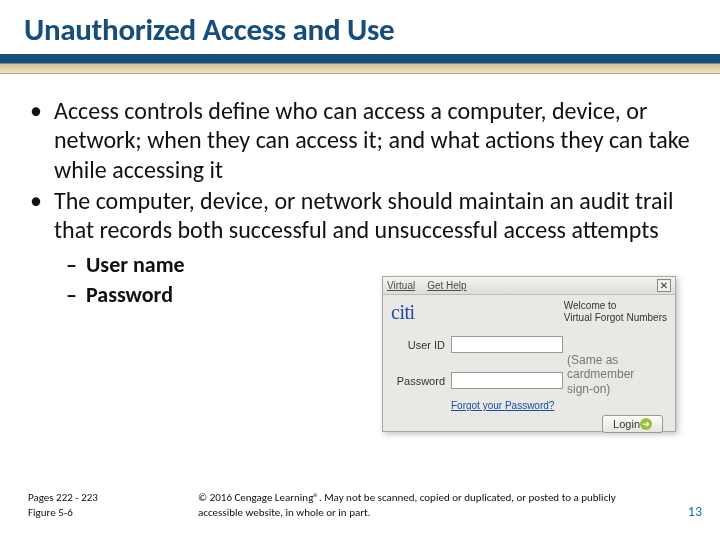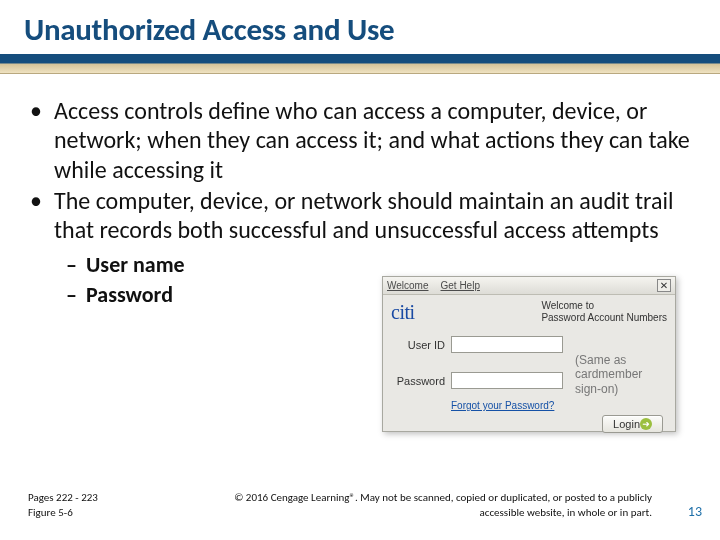--- a/index.html
+++ b/index.html
@@ -10,21 +10,21 @@
   .bar { margin-top: 6px; height: 20px; width: 100%; background: linear-gradient(to bottom,#154d7d 0%,#154d7d 45%,#d6c49a 55%,#efe2c1 100%); border-bottom: 1px solid #b9a87f; }
   .content { padding: 22px 30px 0 30px; }
   .bullet { display: flex; font-size: 24px; color: #111; line-height: 1.22; margin-bottom: 2px; }
   .bullet .dot { width: 24px; flex-shrink: 0; color: #111; }
   .bullet .txt {}
   .sub { display: flex; font-size: 22px; font-weight: 700; color: #111; margin-left: 36px; line-height: 1.35; }
   .sub .dash { width: 20px; flex-shrink: 0; }
   .sub-group { margin-top: 6px; }
   .footer { position: absolute; bottom: 8px; left: 0; width: 100%; display: flex; align-items: flex-end; }
   .pages { font-size: 11px; color: #111; margin-left: 28px; line-height: 1.3; width: 160px; }
-  .copy { font-size: 11px; color: #111; text-align: right; flex: 1; line-height: 1.3; padding: 0 10px; }
+  .copy { font-size: 11px; color: #111; text-align: left; flex: 1; line-height: 1.3; padding: 0 10px; }
   .pageno { font-size: 14px; color: #1e6fa8; margin-right: 18px; width: 40px; text-align: right; }
 
   
   .loginwin {
     position: absolute;
     right: 44px;
     top: 276px;
     width: 294px;
     height: 156px;
     background: #e9e8e4;
@@ -45,21 +45,21 @@
   }
   .winbar .tabs { display: flex; gap: 12px; font-size: 10px; }
   .winbar .tabs span { color: #4c4c4c; text-decoration: underline; cursor: default; }
   .winbar .closebox {
     width: 14px; height: 13px; background:#efeee9; border:1px solid #888;
     display:flex;align-items:center;justify-content:center;font-size:10px; line-height:1;
   }
   .brandrow { display:flex; align-items:center; padding:6px 8px 2px 8px; height:30px;gap:44px; }
   .brandlogo { font-family: Georgia, 'Times New Roman', serif; font-size:20px; font-weight:400; color:#1a4aa3; letter-spacing:-0.5px; }
   .welcome { margin-left:auto; font-size:10px; color:#333; line-height:1.2; text-align:left; }
-  .formrow { display:flex; padding:4px 14px 0 8px; gap:8px; }
+  .formrow { display:flex; padding:4px 14px 0 8px; }
   .fields { display:grid; grid-template-columns: 56px 112px; row-gap:5px; column-gap:4px; align-items:center; }
   .fields label { font-size:11px; color:#333; text-align:right; padding-right:2px; }
   .fields input {
     height:17px; border:1px solid #9a9a92; background:#fff; font-size:11px; padding:0 3px;
   }
   .sidenote { font-size:12px; color:#777; line-height:1.2; margin-left:4px; width:92px;margin-top:24px; }
   .forgot { font-size:10px; color:#1551a6; text-decoration:underline; margin:4px 0 0 68px; display:block; }
   .loginbtn-wrap { text-align:right; padding:4px 12px 6px 0; }
   .loginbtn {
     display:inline-flex; align-items:center; 
@@ -100,32 +100,32 @@
       <div class="sub">
         <span class="dash">–</span>
         <span>Password</span>
       </div>
     </div>
   </div>
 
   <div class="loginwin">
     <div class="winbar">
       <div class="tabs">
-        <span>Welcome</span>
+        <span>Virtual</span>
         <span>Get Help</span>
       </div>
       <div class="closebox">
         <span>✕</span>
       </div>
     </div>
     <div class="brandrow">
       <span class="brandlogo"><span>citi</span></span>
       <div class="welcome">
         <div>Welcome to</div>
-        <div>Password Account Numbers</div>
+        <div>Virtual Forgot Numbers</div>
       </div>
     </div>
     <div class="formrow">
       <div class="fields">
         <label>User ID</label>
         <input type="text" style="">
         <label>Password</label>
         <input type="password" style="">
       </div>
       <div class="sidenote">(Same as cardmember sign-on)</div>

